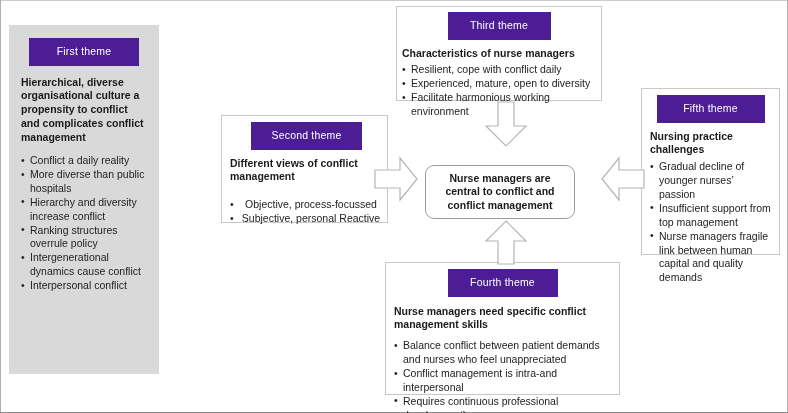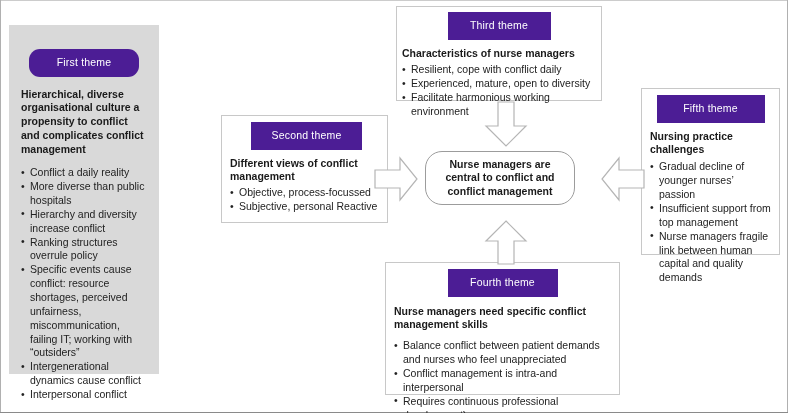--- a/index.html
+++ b/index.html
@@ -92,33 +92,33 @@
     font-size: 10.5px;
     color: #222222;
   }
 
   
   #box-first {
     left: 9px; top: 25px;
     width: 150px; height: 349px;
     padding: 13px 12px 0 12px;
   }
-  #box-first .theme-banner { width: 110px; margin: 11px auto; border-radius: 11px; }
+  #box-first .theme-banner { width: 110px; margin: 0 auto; }
   #box-first .theme-heading { margin-top: 10px; }
   #box-first .theme-list { margin-top: 9px; }
 
   
   #box-second {
     left: 221px; top: 115px;
     width: 167px; height: 108px;
     padding: 6px 4px 0 8px;
   }
   #box-second .theme-banner { width: 111px; margin: 0 auto; }
   #box-second .theme-heading { margin-top: 7px; }
-  #box-second .theme-list { margin-top: 2px; }
+  #box-second .theme-list { margin-top: 14px; text-align: center; }
 
   
   #box-third {
     left: 396px; top: 6px;
     width: 206px; height: 95px;
     padding: 5px 5px 0 5px;
   }
   #box-third .theme-banner { width: 103px; margin: 0 auto; }
   #box-third .theme-heading { margin-top: 7px; }
   #box-third .theme-list { margin-top: 3px; }
@@ -139,25 +139,25 @@
     width: 139px; height: 167px;
     padding: 6px 8px 0 8px;
   }
   #box-fifth .theme-banner { width: 108px; margin: 0 auto; }
   #box-fifth .theme-heading { margin-top: 7px; }
   #box-fifth .theme-list { margin-top: 3px; }
 
   
   #center-node {
     position: absolute;
-    left: 425px; top: 151px;
+    left: 425px; top: 165px;
     width: 150px; height: 54px;
     box-sizing: border-box;
     border: 1px solid #9c9c9c;
-    border-radius: 17px;
+    border-radius: 9px;
     background: #ffffff;
     display: flex;
     align-items: center;
     justify-content: center;
     text-align: center;
   }
   #center-node .center-text {
     font-size: 10.5px;
     font-weight: bold;
     color: #1a1a1a;
@@ -181,21 +181,20 @@
   <div class="page-border-bottom"></div>
 
   <div class="theme-box shaded" id="box-first">
     <div class="theme-banner">First theme</div>
     <div class="theme-heading">Hierarchical, diverse organisational culture a propensity to conflict and complicates conflict management</div>
     <ul class="theme-list">
       <li>Conflict a daily reality</li>
       <li>More diverse than public hospitals</li>
       <li>Hierarchy and diversity increase conflict</li>
       <li>Ranking structures overrule policy</li>
-      <li>Specific events cause conflict: resource shortages, perceived unfairness, miscommunication, failing IT; working with “outsiders”</li>
       <li>Intergenerational dynamics cause conflict</li>
       <li>Interpersonal conflict</li>
     </ul>
   </div>
 
   <div class="theme-box" id="box-second">
     <div class="theme-banner">Second theme</div>
     <div class="theme-heading">Different views of conflict management</div>
     <ul class="theme-list">
       <li>Objective, process-focussed</li>

